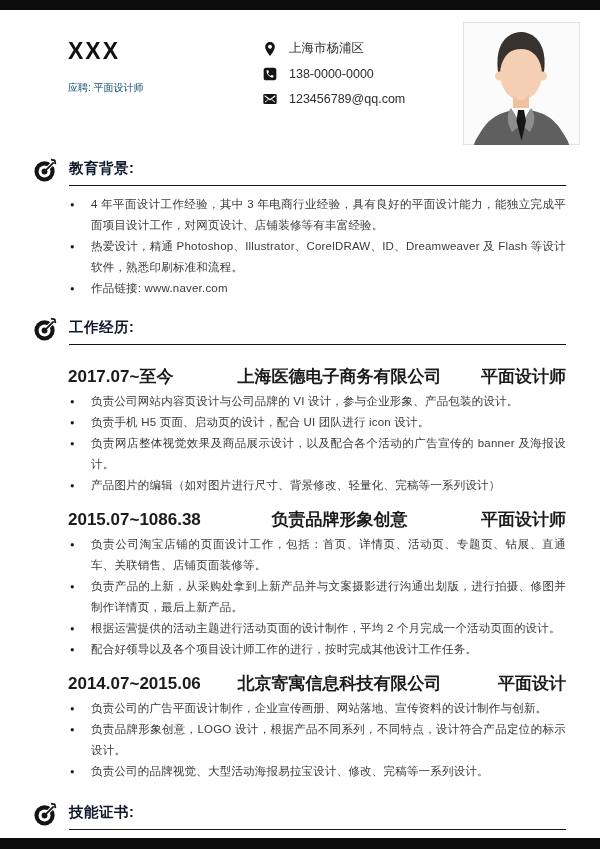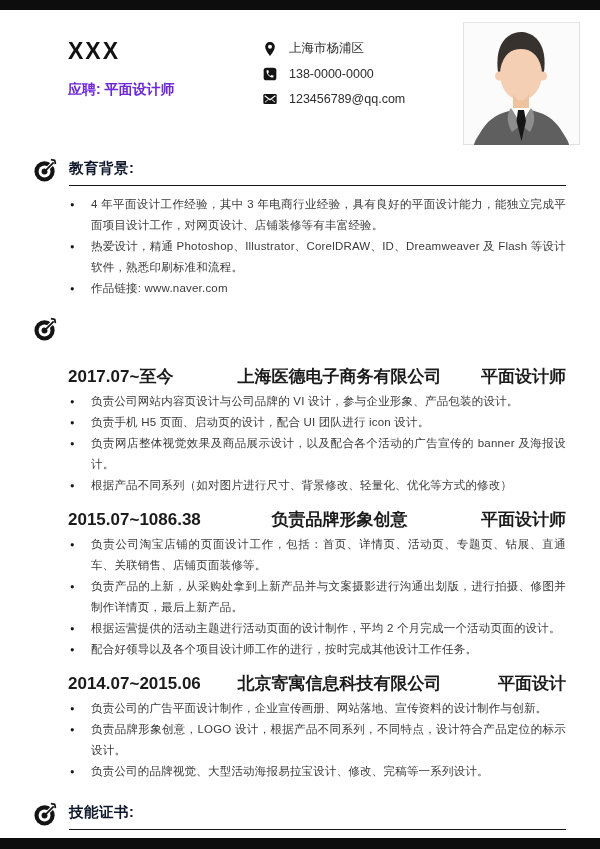--- a/index.html
+++ b/index.html
@@ -7,21 +7,21 @@
     position:relative;width:600px;height:849px;background:#ffffff;
     font-family:"Liberation Sans","DejaVu Sans",sans-serif;color:#222;
     overflow:hidden;margin:0 auto;
   }
   .top-bar{position:absolute;top:0;left:0;right:0;height:10px;background:#0d0d0d;}
   .bottom-bar{position:absolute;bottom:0;left:0;right:0;height:11px;background:#0d0d0d;}
 
   
   .hdr{position:relative;margin:38px 34px 0 68px;height:96px;}
   .name{font-size:23px;font-weight:bold;letter-spacing:2px;color:#111;margin-top:6px;}
-  .applying{font-size:14px;font-weight:bold;color:#6d28d9;margin-top:16px;}
+  .applying{font-size:10px;font-weight:normal;color:#0c4a6e;margin-top:16px;}
   .contact{position:absolute;left:194px;top:-2px;}
   .contact-row{display:flex;align-items:center;height:25px;}
   .contact-icon{width:16px;height:16px;flex:none;margin-right:11px;display:flex;align-items:center;}
   .contact-icon svg{width:16px;height:16px;display:block;}
   .contact-text{font-size:12.5px;color:#2d2d2d;}
   .photo{position:absolute;top:22px;right:20px;width:117px;height:123px;}
   .photo svg{display:block;width:117px;height:123px;}
 
   
   .section{margin:0 34px 0 33px;}
@@ -140,34 +140,37 @@
       <span class="sec-icon">
         <svg viewBox="0 0 26 26">
             <circle cx="12" cy="14" r="10.5" fill="#141414"></circle>
             <circle cx="12" cy="14" r="6.2" fill="#fff"></circle>
             <circle cx="12" cy="14" r="3.1" fill="#141414"></circle>
             <path d="M14 12L21.5 4.5" stroke="#fff" stroke-width="4"></path>
             <path d="M13.2 12.8L21.5 4.5" stroke="#141414" stroke-width="1.8"></path>
             <path d="M18.6 1.8l4 .6.7 3.9" fill="none" stroke="#141414" stroke-width="1.8" stroke-linejoin="round"></path>
           </svg>
       </span>
+      <span class="sec-rule">
+        <span class="sec-title">工作经历:</span>
+      </span>
     </div>
     <div class="sec-body">
 
       <div class="job">
         <div class="job-head">
           <span class="job-period">2017.07~至今</span>
           <span class="job-company">上海医德电子商务有限公司</span>
           <span class="job-title">平面设计师</span>
         </div>
         <ul class="bullets">
           <li>负责公司网站内容页设计与公司品牌的 VI 设计，参与企业形象、产品包装的设计。</li>
           <li>负责手机 H5 页面、启动页的设计，配合 UI 团队进行 icon 设计。</li>
           <li>负责网店整体视觉效果及商品展示设计，以及配合各个活动的广告宣传的 banner 及海报设计。</li>
-          <li>根据产品不同系列（如对图片进行尺寸、背景修改、轻量化、优化等方式的修改）</li>
+          <li>产品图片的编辑（如对图片进行尺寸、背景修改、轻量化、完稿等一系列设计）</li>
         </ul>
       </div>
 
       <div class="job">
         <div class="job-head">
           <span class="job-period">2015.07~1086.38</span>
           <span class="job-company">负责品牌形象创意</span>
           <span class="job-title">平面设计师</span>
         </div>
         <ul class="bullets">

